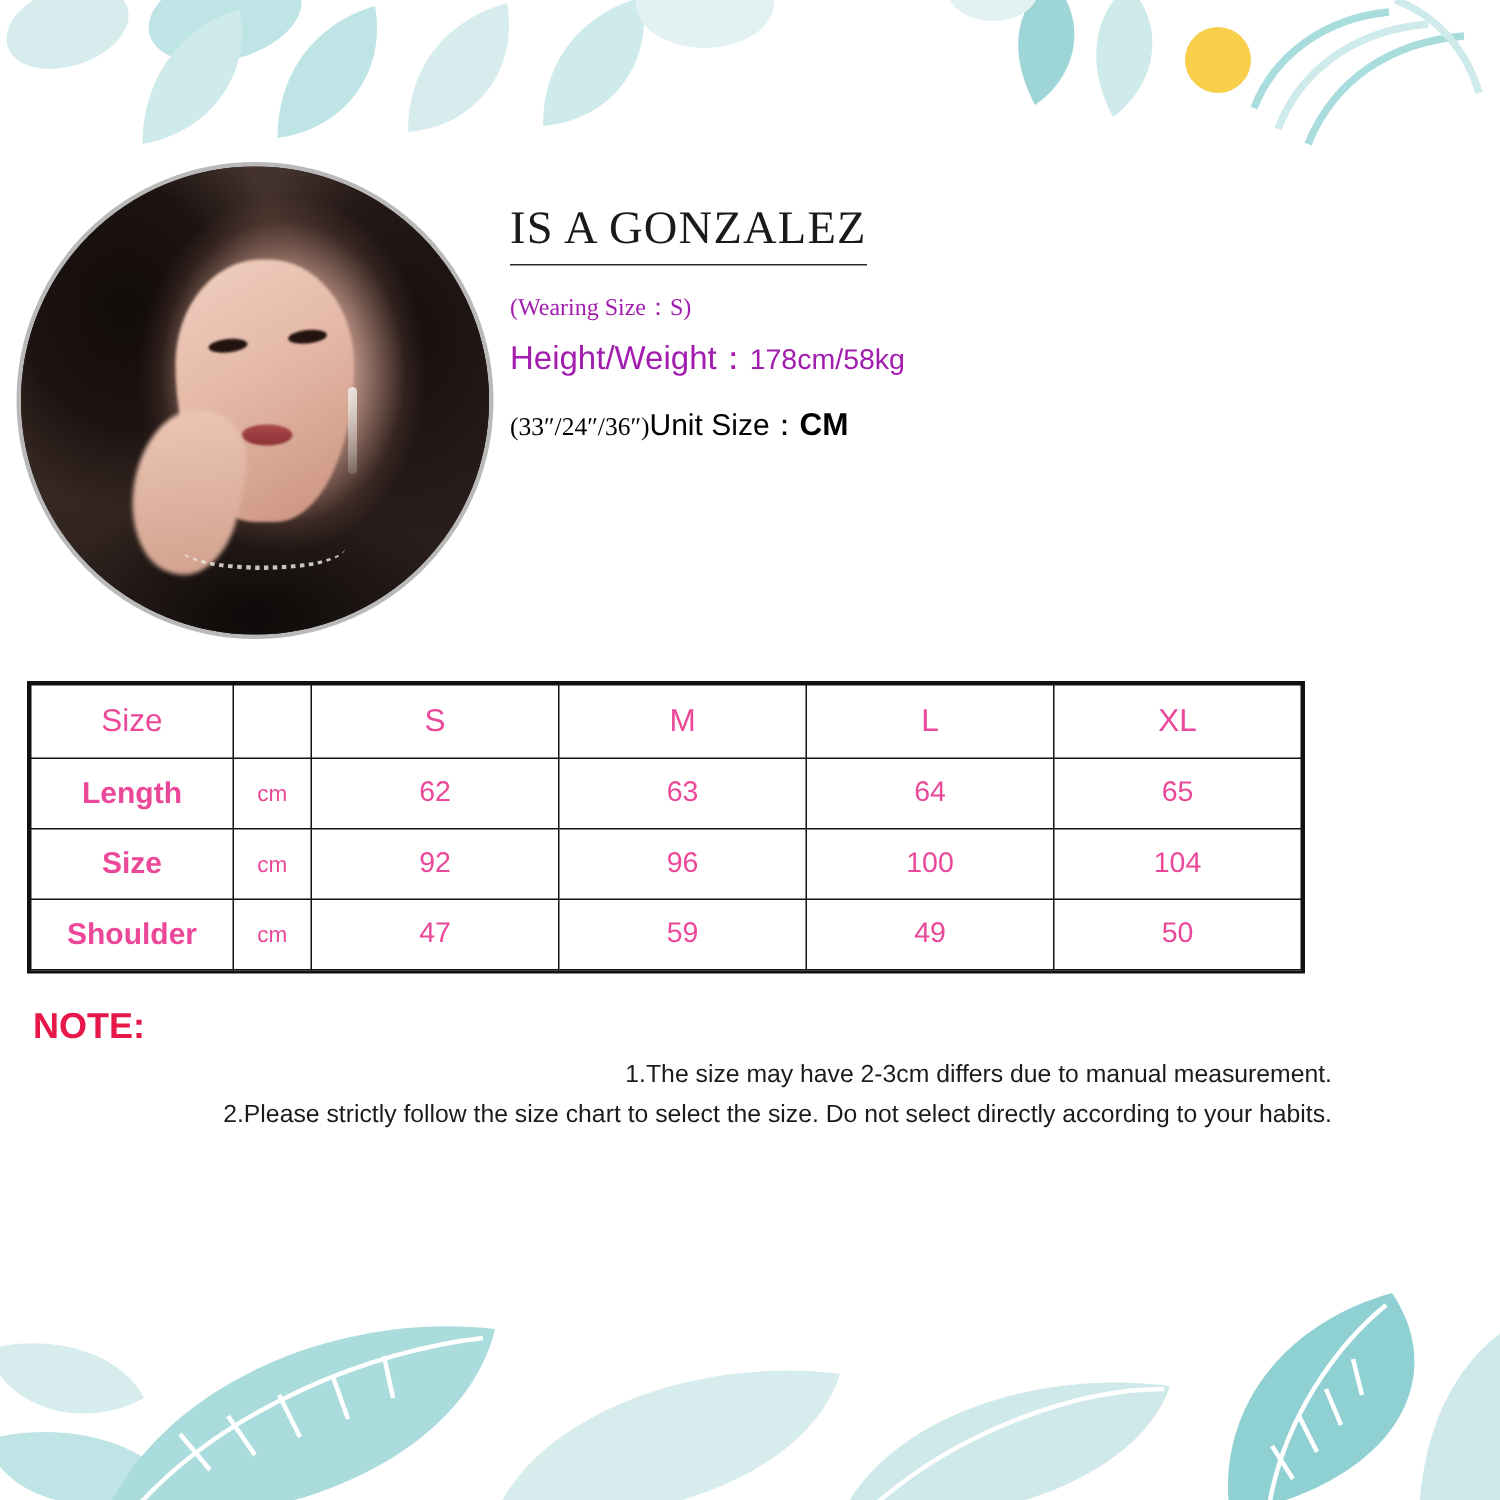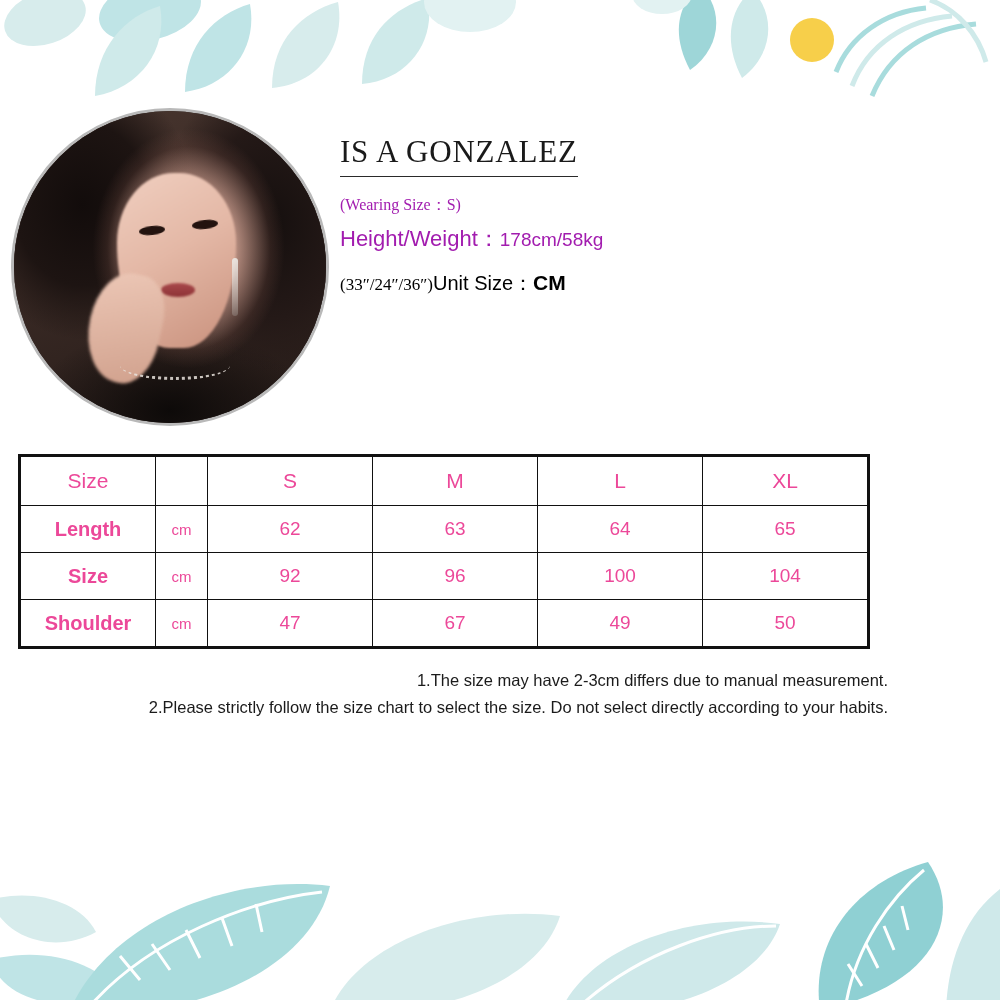--- a/index.html
+++ b/index.html
@@ -323,29 +323,30 @@
           <td class="unitcell">cm</td>
           <td>92</td>
           <td>96</td>
           <td>100</td>
           <td>104</td>
         </tr>
         <tr>
           <td class="rowhead">Shoulder</td>
           <td class="unitcell">cm</td>
           <td>47</td>
-          <td>67</td>
+          <td>59</td>
           <td>49</td>
           <td>50</td>
         </tr>
       </tbody>
     </table>
   </div>
 
   <div class="note">
+    <div class="note-title">NOTE:</div>
     <div class="note-line">1.The size may have 2-3cm differs due to manual measurement.</div>
     <div class="note-line">2.Please strictly follow the size chart to select the size. Do not select directly according to your habits.</div>
   </div>
 </div>
 
 <div class="deco deco-bottom">
   <svg width="1000" height="140" viewBox="0 0 1000 140">
     <path d="M-10 40 C30 28 80 40 96 72 C60 92 8 84 -10 40 Z" fill="#d7ecec"></path>
     <path d="M-10 100 C40 86 100 100 120 136 C70 152 6 146 -10 100 Z" fill="#bfe4e6"></path>
     <path d="M70 150 C110 60 230 14 330 26 C310 110 190 164 70 150 Z" fill="#aadcdd"></path>

